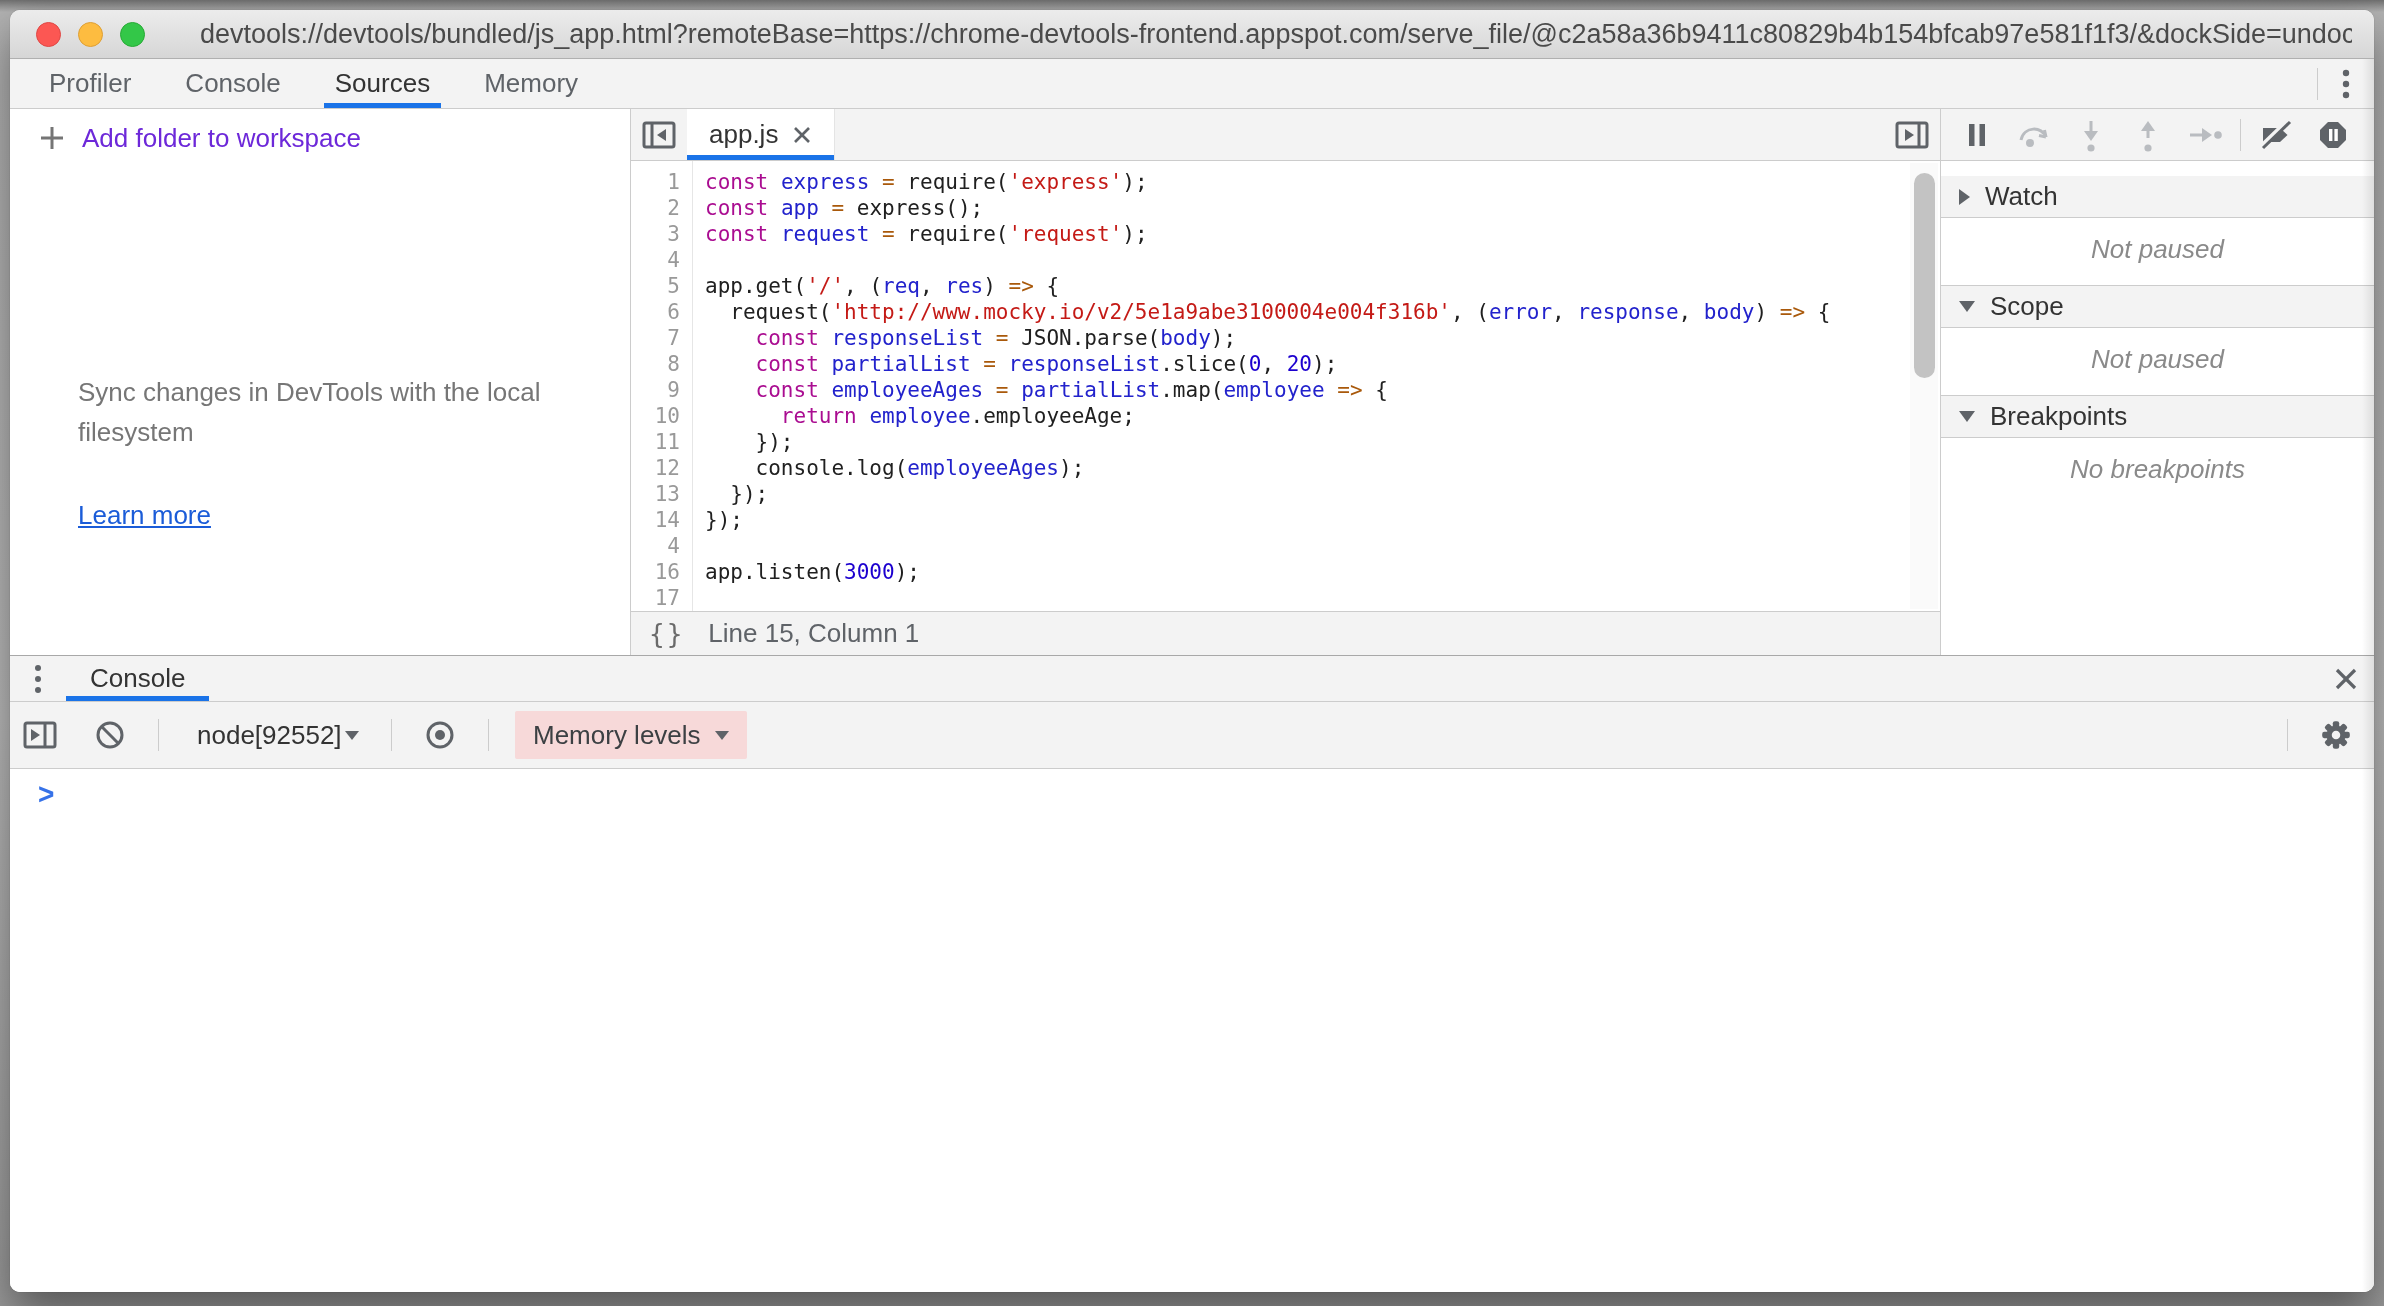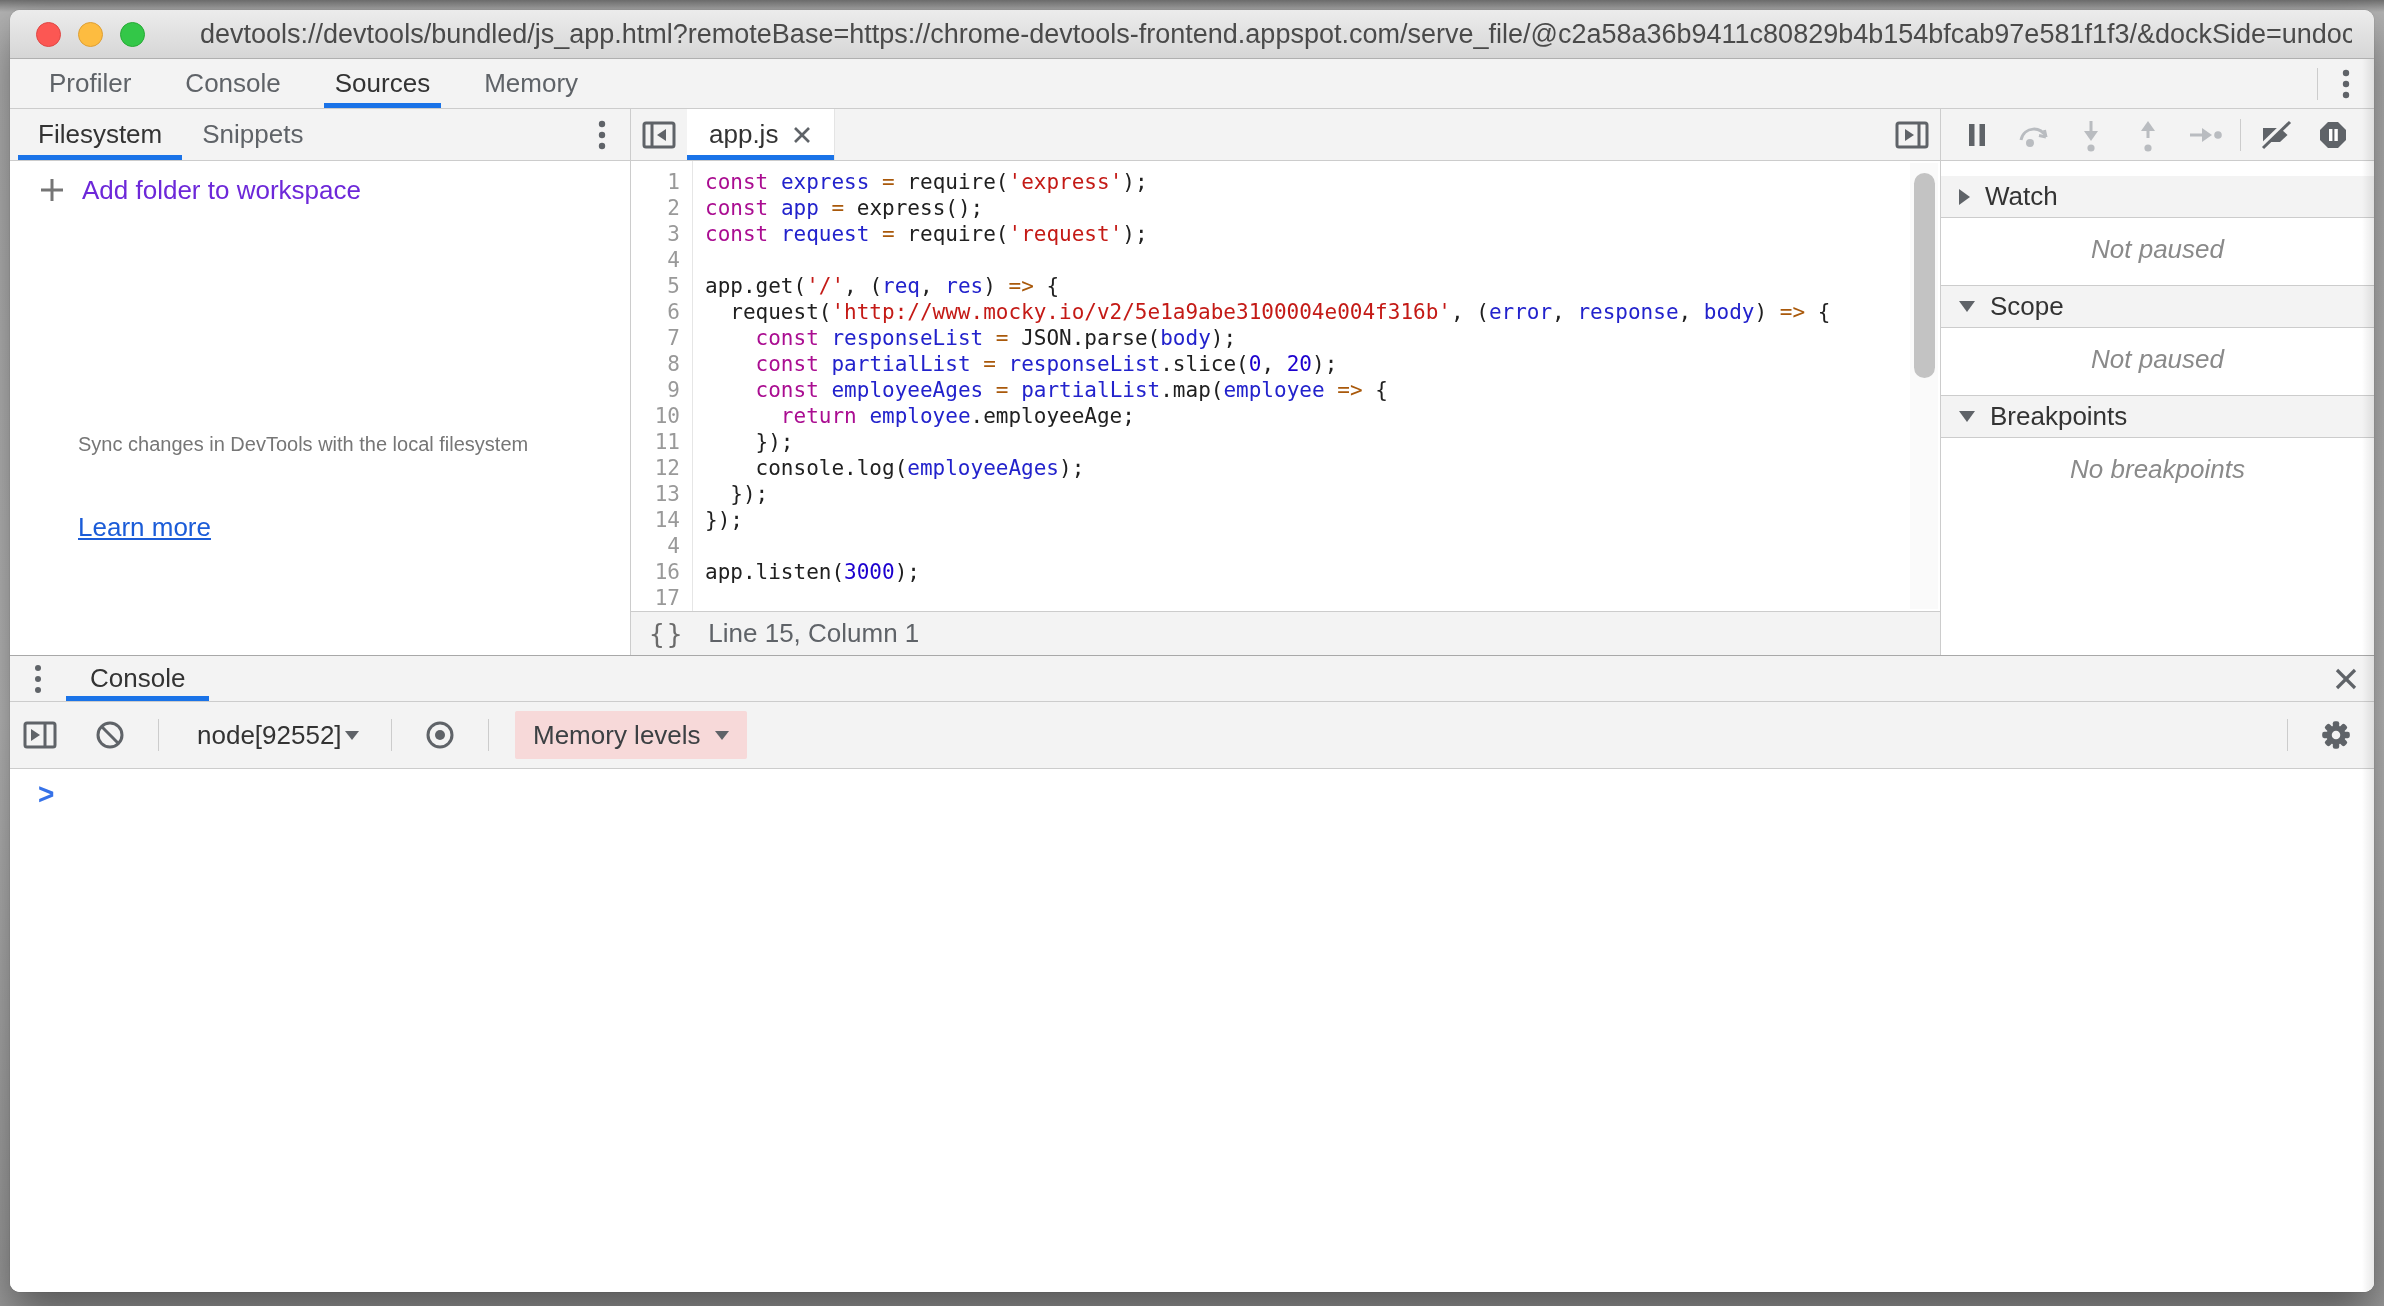--- a/index.html
+++ b/index.html
@@ -61,21 +61,21 @@
     height:52px; flex:0 0 52px; background:#f3f3f3; border-bottom:1px solid #ccc;
     display:flex; align-items:stretch;
   }
   
   .left-panel { width:621px; flex:0 0 621px; border-right:1px solid #ccc; display:flex; flex-direction:column; background:#fff; }
   .left-panel .subtab-bar { padding-left:8px; }
   .subtab { padding:0 20px; display:flex; align-items:center; font-size:26px; color:#5f6368; position:relative; }
   .subtab.active { color:#333; }
   .subtab.active::after { content:""; position:absolute; left:0; right:0; bottom:0; height:5px; background:var(--accent,#1a73e8); }
   .add-folder { height:58px; display:flex; align-items:center; gap:16px; padding-left:28px; color:#6d28d9; font-size:26px; }
-  .sync-block { margin:205px 0 0 68px; width:505px; font-size:20px; color:#767676; line-height:40px; }
+  .sync-block { margin:205px 0 0 68px; width:505px; font-size:26px; color:#767676; line-height:40px; }
   .learn-more { margin:48px 0 0 68px; font-size:26px; color:var(--link,#1b5cd8); text-decoration:underline; width:max-content; }
   
   .editor-panel { flex:1; min-width:0; display:flex; flex-direction:column; background:#fff; }
   .editor-tabbar { height:52px; flex:0 0 52px; background:#f3f3f3; border-bottom:1px solid #ccc; display:flex; align-items:stretch; }
   .file-tab {
     background:#fff; display:flex; align-items:center; gap:14px; padding:0 22px;
     font-size:26px; color:#333; position:relative; border-right:1px solid #e4e4e4;
   }
   .file-tab::after { content:""; position:absolute; left:0; right:0; bottom:0; height:5px; background:var(--accent,#1a73e8); }
   .editor-body { flex:1; min-height:0; display:flex; position:relative; }
@@ -177,34 +177,20 @@
         <circle class="fi" cx="4" cy="5" r="3.2"></circle>
           <circle class="fi" cx="4" cy="16" r="3.2"></circle>
           <circle class="fi" cx="4" cy="27" r="3.2"></circle>
       </svg>
     </div>
   </div>
 
   <div class="panels">
 
     <div class="left-panel">
-      <div class="subtab-bar">
-        <div id="left-tabs" style="display:flex; align-items:stretch;">
-            <div class="subtab active">Filesystem</div>
-            <div class="subtab">Snippets</div>
-          </div>
-        <div class="flex-spacer"></div>
-        <div class="icon-btn">
-          <svg width="8" height="32" viewBox="0 0 8 32">
-            <circle class="fi" cx="4" cy="5" r="3.2"></circle>
-              <circle class="fi" cx="4" cy="16" r="3.2"></circle>
-              <circle class="fi" cx="4" cy="27" r="3.2"></circle>
-          </svg>
-        </div>
-      </div>
       <div class="add-folder">
         <svg width="28" height="28" viewBox="0 0 28 28">
           <path d="M14 3 V25 M3 14 H25" stroke="#757575" stroke-width="3" fill="none"></path>
         </svg>
         <span>Add folder to workspace</span>
       </div>
       <div class="sync-block">Sync changes in DevTools with the local filesystem</div>
       <div class="learn-more">Learn more</div>
     </div>
 

